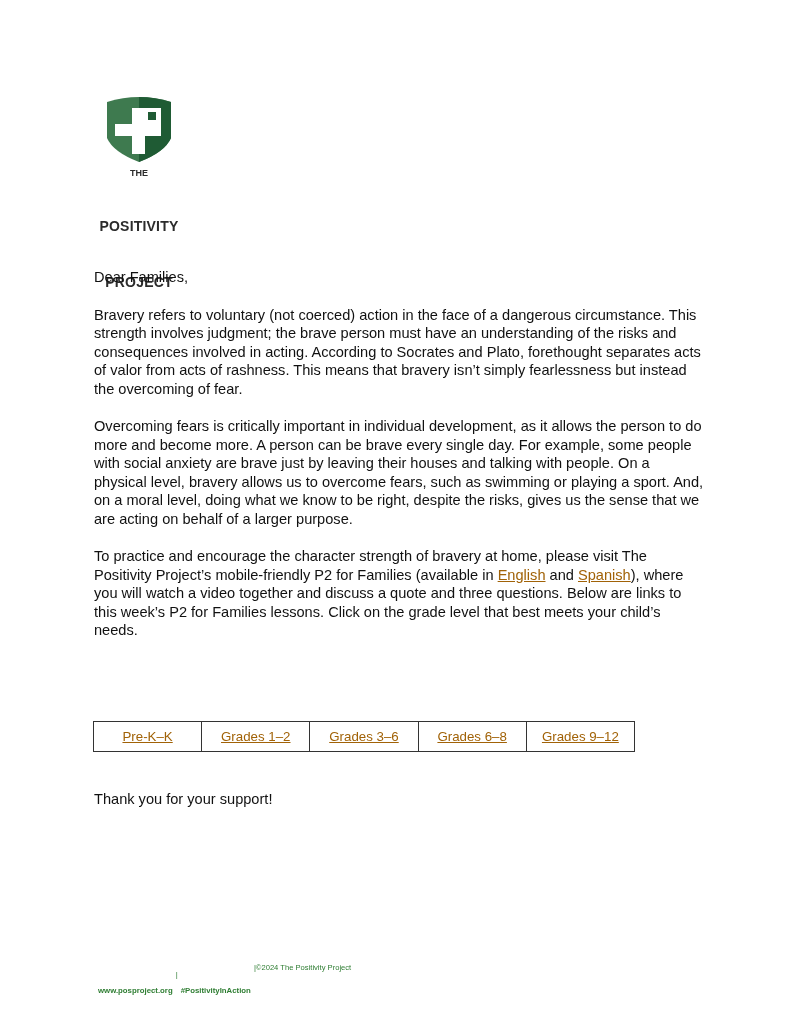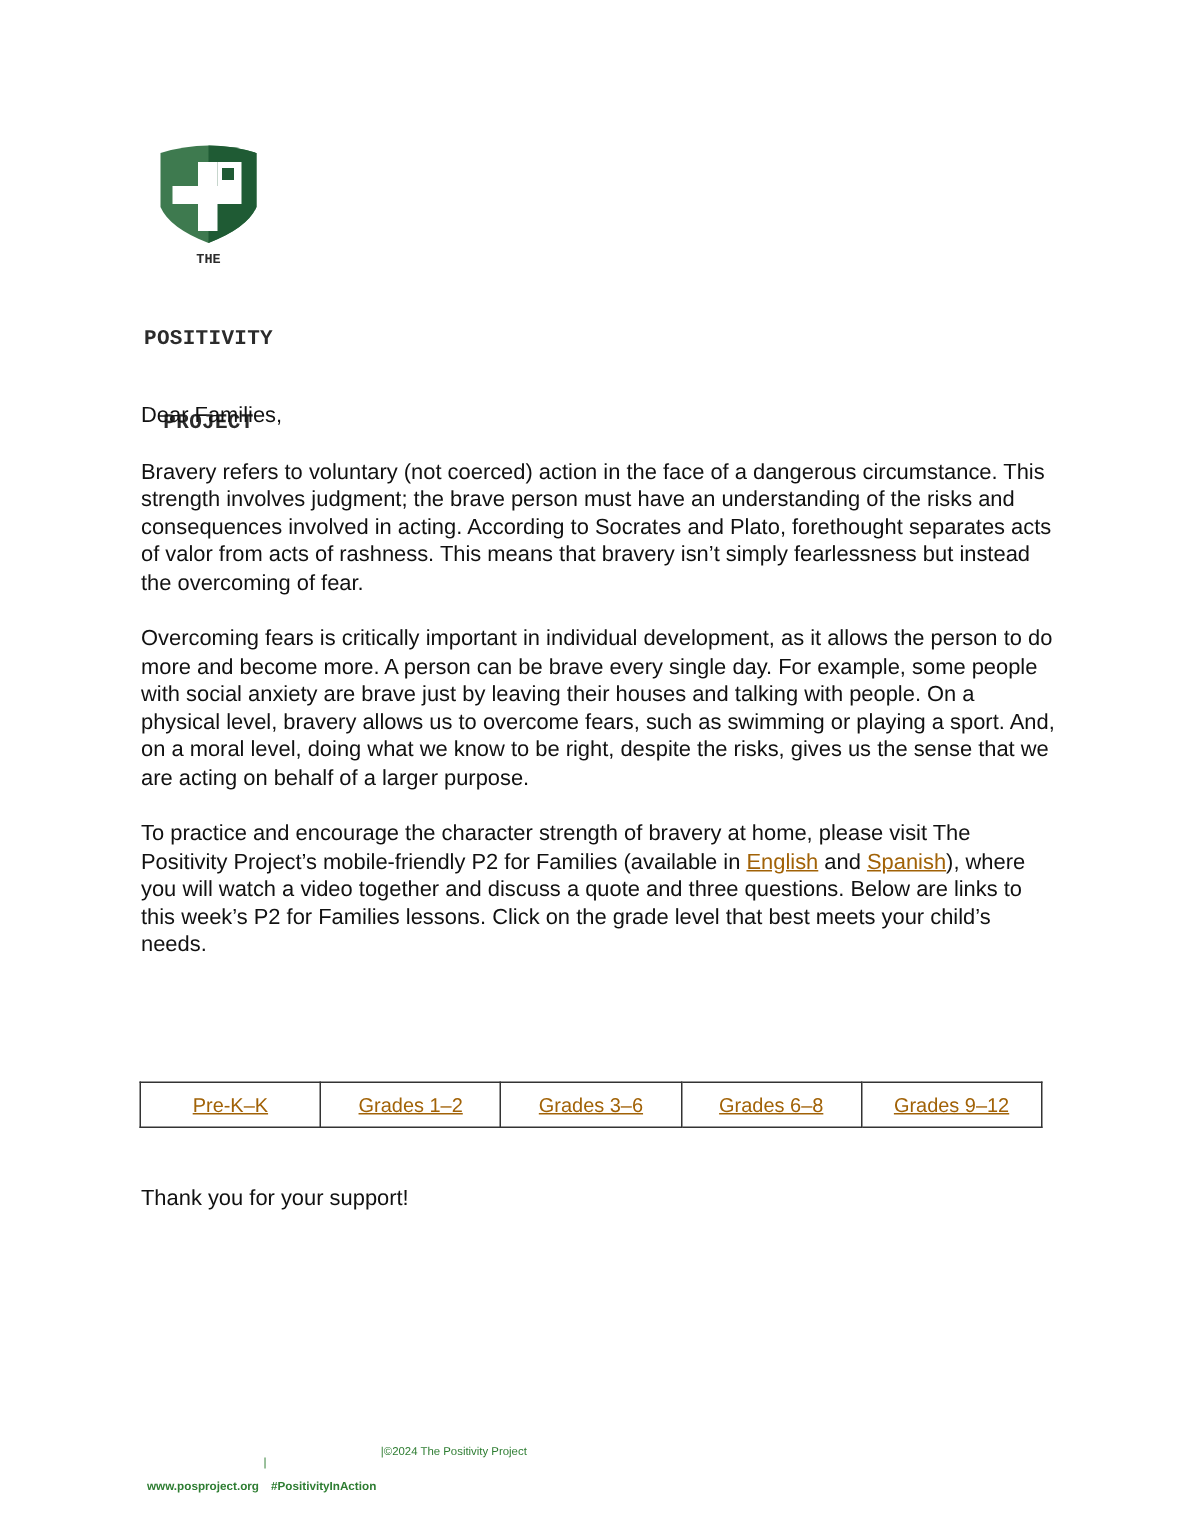--- a/index.html
+++ b/index.html
@@ -2,27 +2,27 @@
 <html><head>
   <meta charset="utf-8">
   <style>
     html, body { margin: 0; padding: 0; background: #ffffff; }
     body {
       width: 791px; height: 1024px; position: relative; overflow: hidden;
       font-family: "Liberation Sans", sans-serif; color: #111;
     }
     .logo { position: absolute; left: 92px; top: 94px; width: 94px; }
     .logo svg { display: block; margin-left: 13px; }
-    .logo-text { text-align: center; font-family: Liberation Mono, monospace; font-weight: bold; color: #2b2b2b; line-height: 15px; margin-top: 4px; }
+    .logo-text { text-align: center; font-family: Liberation Sans, sans-serif; font-weight: bold; color: #2b2b2b; line-height: 15px; margin-top: 4px; }
     .logo-the { font-size: 9px; line-height: 10px; }
     .logo-line { font-size: 14px; letter-spacing: 0.2px; margin-top: 41px; }
     .content { position: absolute; left: 94px; top: 268px; width: 610px; font-size: 14.6px; line-height: 18.5px; }
     .content p { margin: 0 0 19px 0; }
     a { color: #a16207; text-decoration: underline; }
-    .grades { position: absolute; left: 93px; top: 721px; width: 602px; border-collapse: collapse; font-size: 13.3px; }
+    .grades { position: absolute; left: 93px; top: 721px; width: 542px; border-collapse: collapse; font-size: 13.3px; }
     .grades td { border: 1.5px solid #333; height: 29px; text-align: center; width: 20%; padding: 0; }
     .thanks { position: absolute; left: 94px; top: 771px; font-size: 14.6px; margin-top: 20px; }
     .footer { position: absolute; left: 98px; top: 963px; font-size: 7.8px; color: #2e7d32; font-family: "Liberation Sans", sans-serif; }
     .footer .site, .footer .tag { font-weight: bold; position: relative; top: 23px; }
     .footer .sep { position: relative; top: 7px; margin: 0 3px; }
     .footer .copy { font-size: 7.6px; margin-left: 3px; text-align: center; }
   </style>
 </head>
 <body>
 

